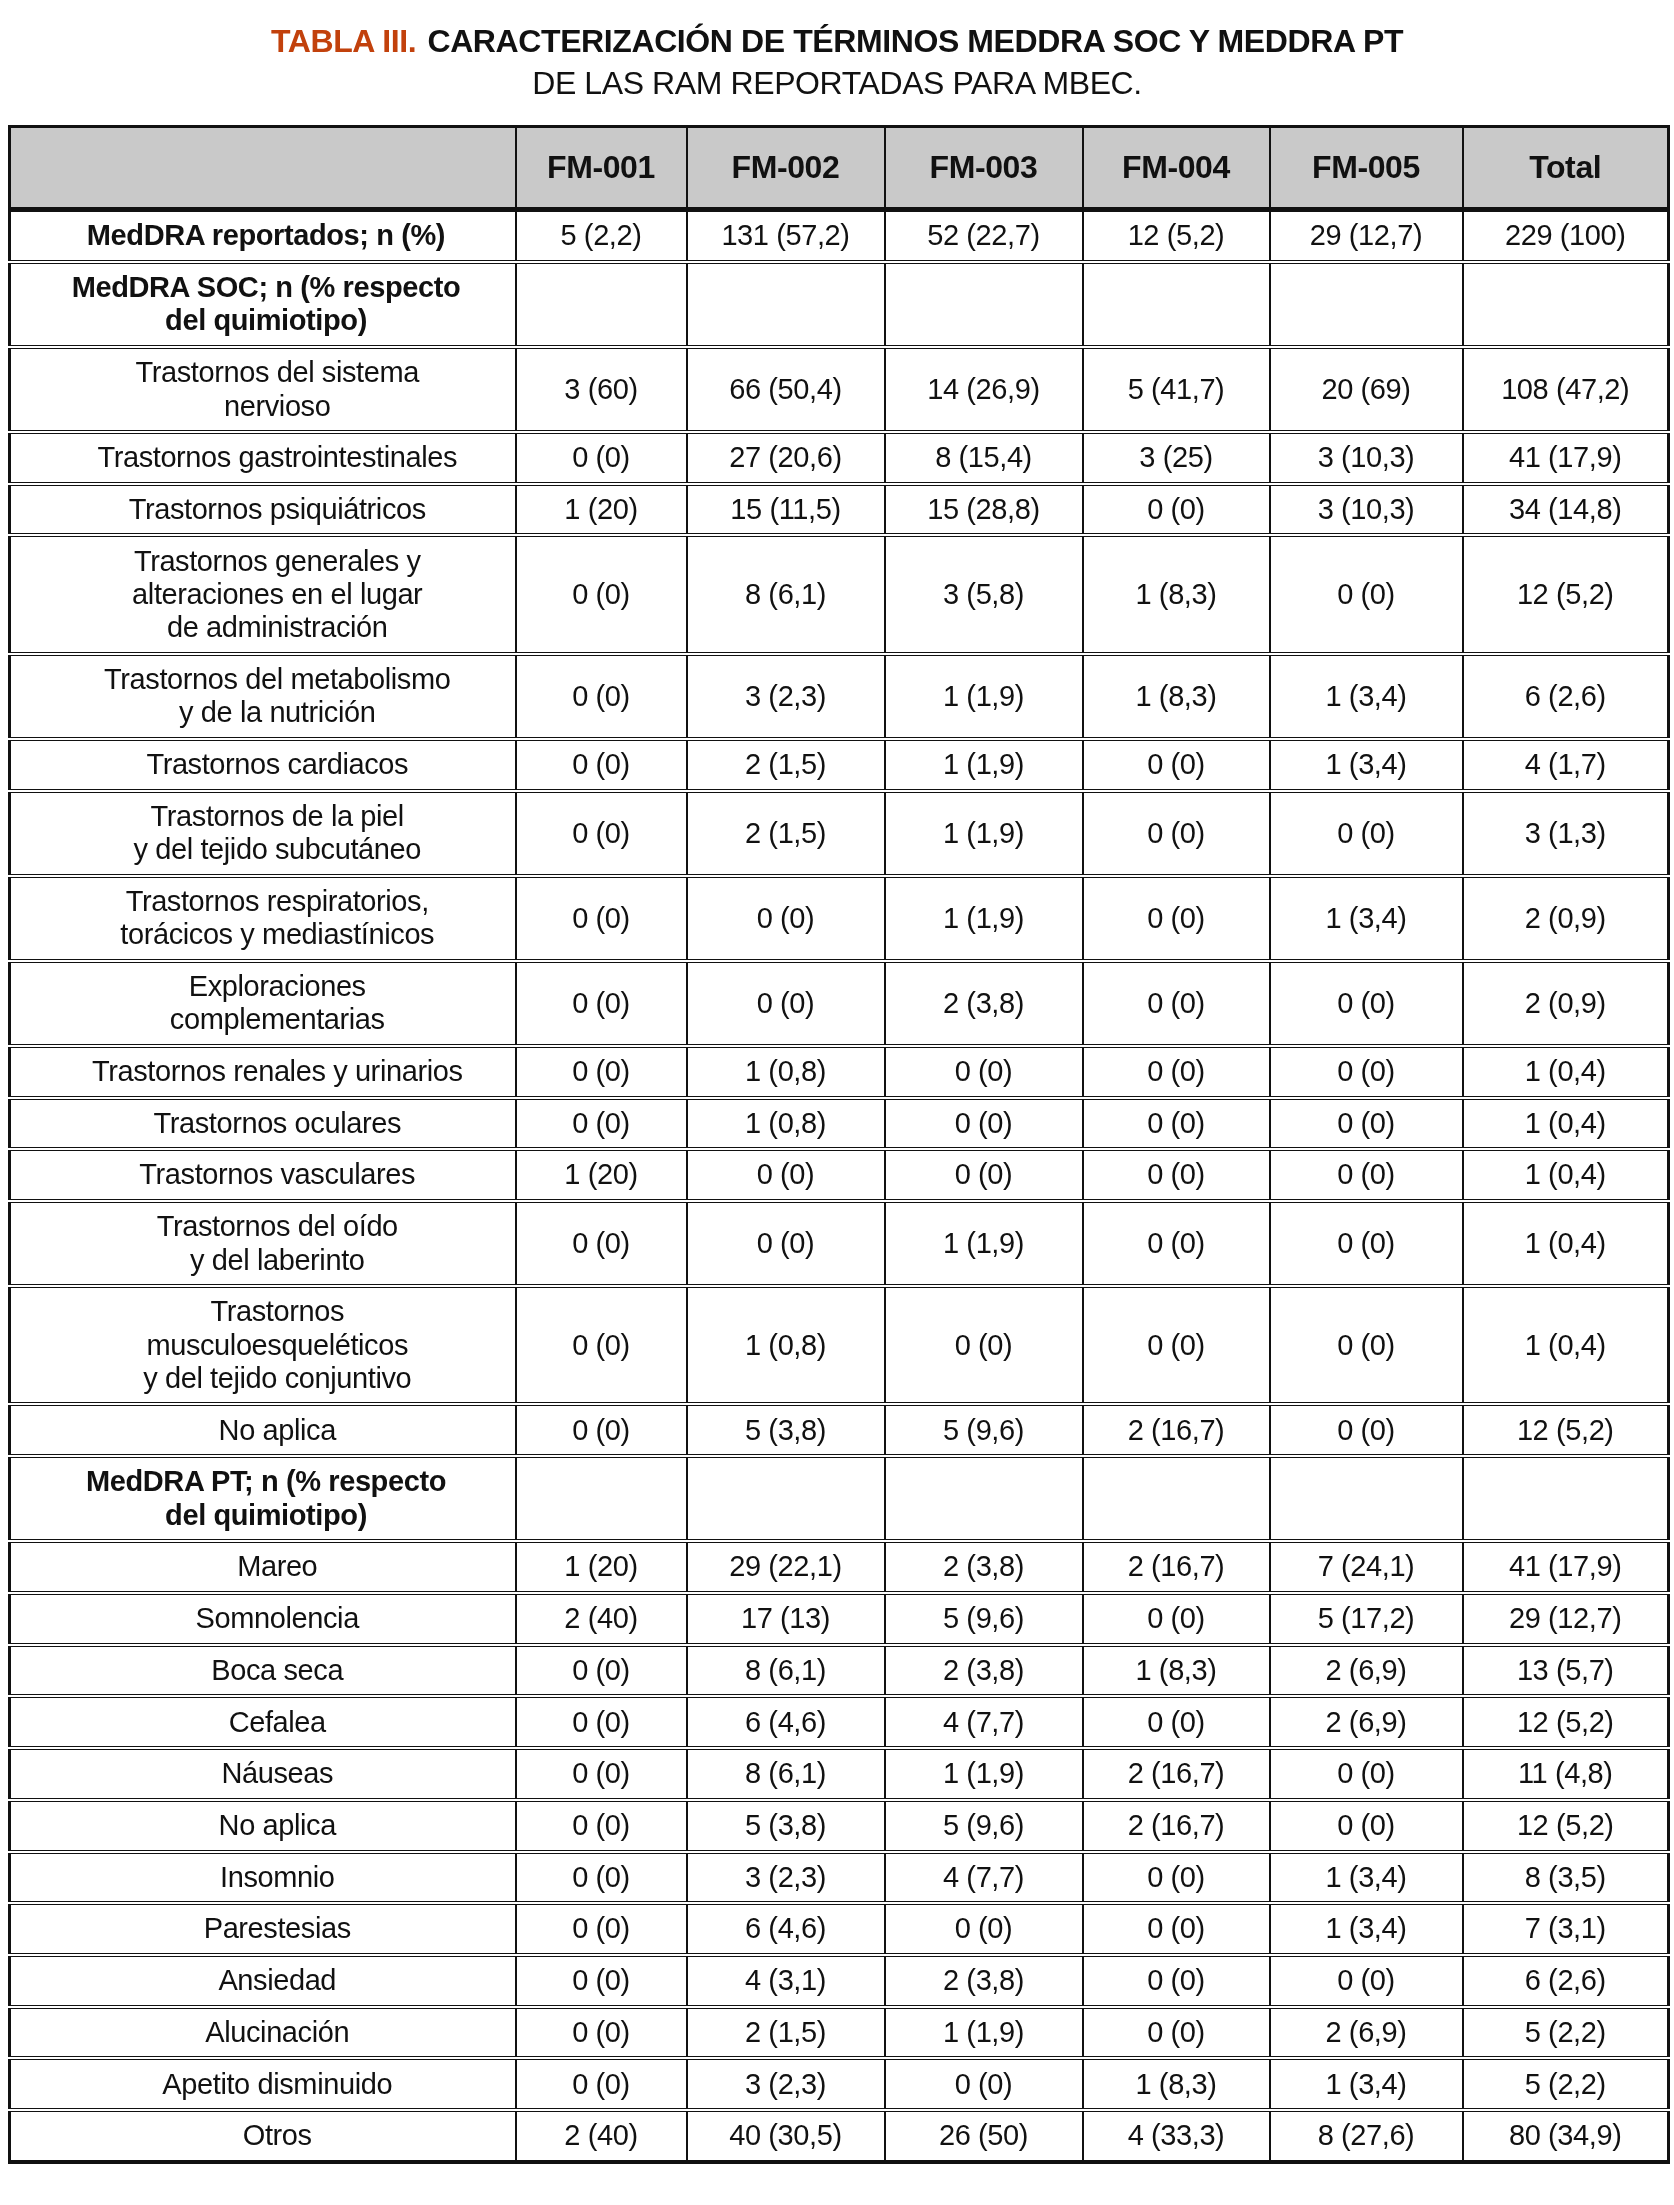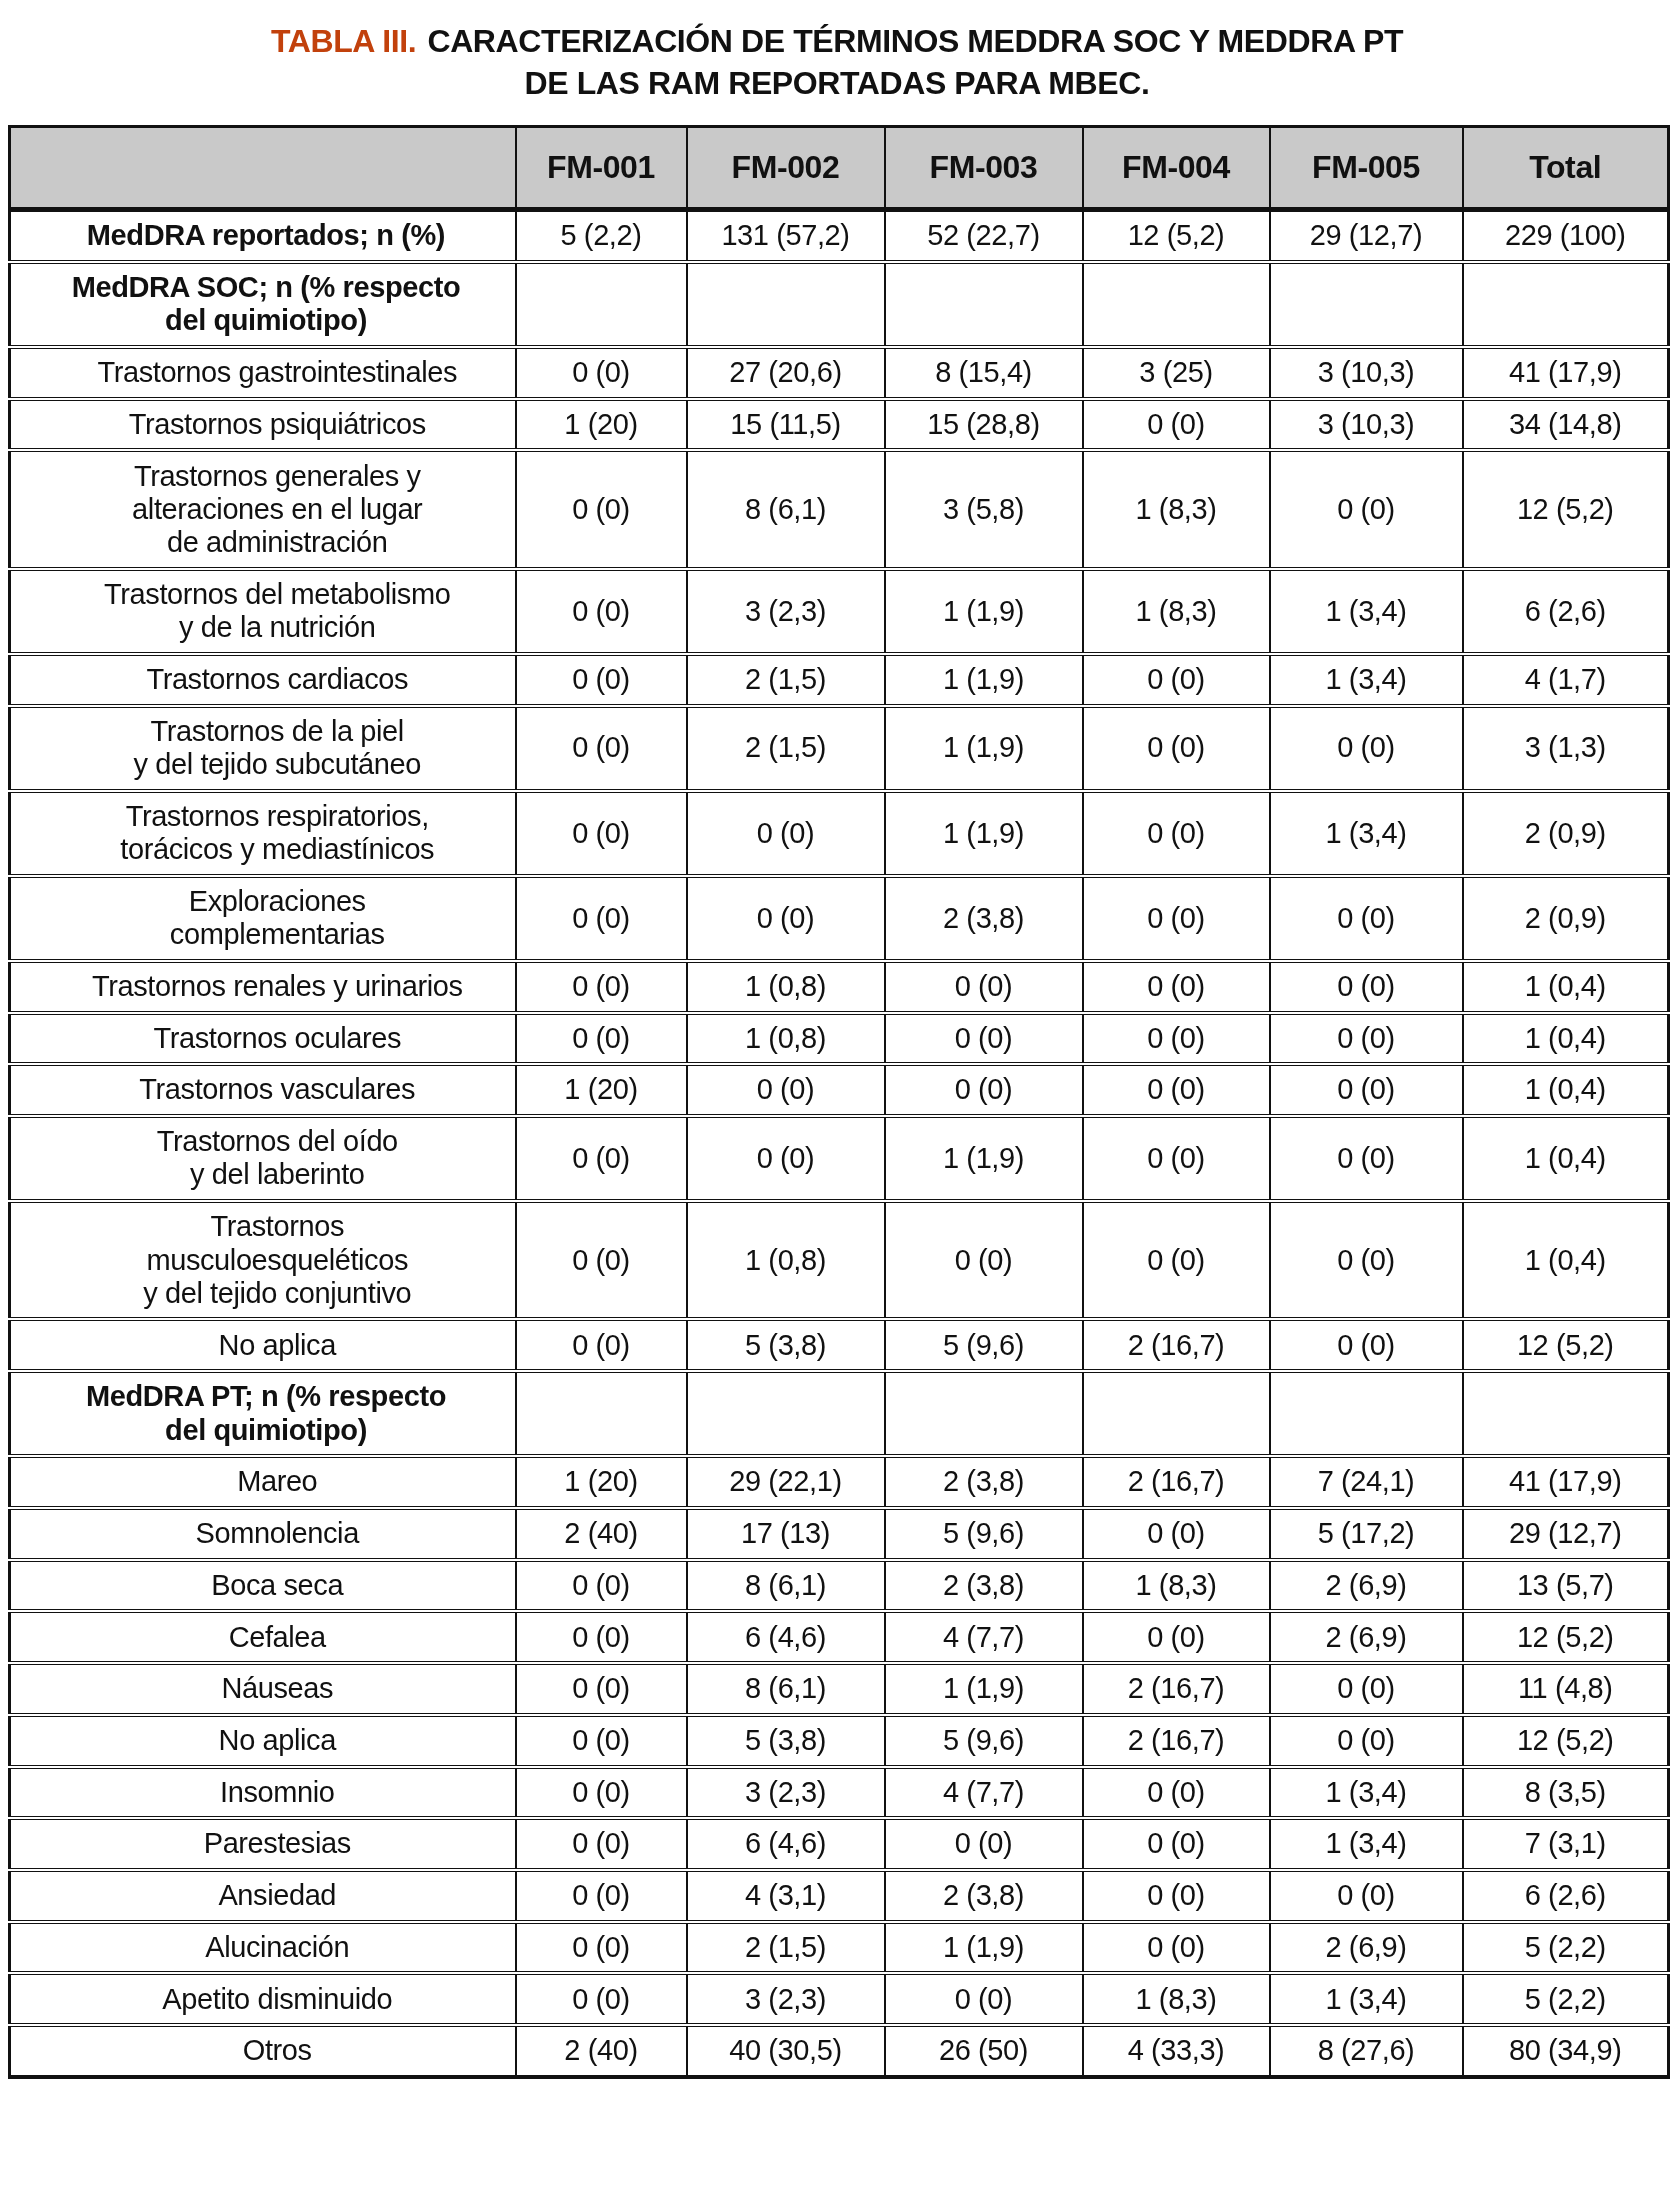--- a/index.html
+++ b/index.html
@@ -6,21 +6,21 @@
   body{
     width:1674px;height:2205px;background:#ffffff;color:#111;
     font-family:"Liberation Sans",sans-serif;letter-spacing:-0.4px;
     overflow:hidden;
   }
   .title-block{
     text-align:center;padding-top:21px;font-weight:bold;
     font-size:32px;line-height:1.3;
   }
   .title-prefix{color:#c2410c;margin-right:11.2px;}
-  .title-line2{font-weight:bold;}
+  .title-line2{font-weight:normal;}
   table{
     border-collapse:collapse;table-layout:fixed;
     width:1658px;margin:21px 8px 0 8px;padding-left:8px;
   }
   thead tr{
     background:#c9c9c9;
     border-top:3.2px solid #111;border-bottom:5.6px solid #111;
   }
   th{
     font-size:32px;font-weight:bold;text-align:center;
@@ -88,20 +88,30 @@
         <td class="label section">MedDRA SOC; n (% respecto
 del quimiotipo)</td>
         <td class="value"></td>
         <td class="value"></td>
         <td class="value"></td>
         <td class="value"></td>
         <td class="value"></td>
         <td class="value"></td>
       </tr>
       <tr>
+        <td class="label item">Trastornos del sistema
+nervioso</td>
+        <td class="value">3 (60)</td>
+        <td class="value">66 (50,4)</td>
+        <td class="value">14 (26,9)</td>
+        <td class="value">5 (41,7)</td>
+        <td class="value">20 (69)</td>
+        <td class="value">108 (47,2)</td>
+      </tr>
+      <tr>
         <td class="label item">Trastornos gastrointestinales</td>
         <td class="value">0 (0)</td>
         <td class="value">27 (20,6)</td>
         <td class="value">8 (15,4)</td>
         <td class="value">3 (25)</td>
         <td class="value">3 (10,3)</td>
         <td class="value">41 (17,9)</td>
       </tr>
       <tr>
         <td class="label item">Trastornos psiquiátricos</td>

